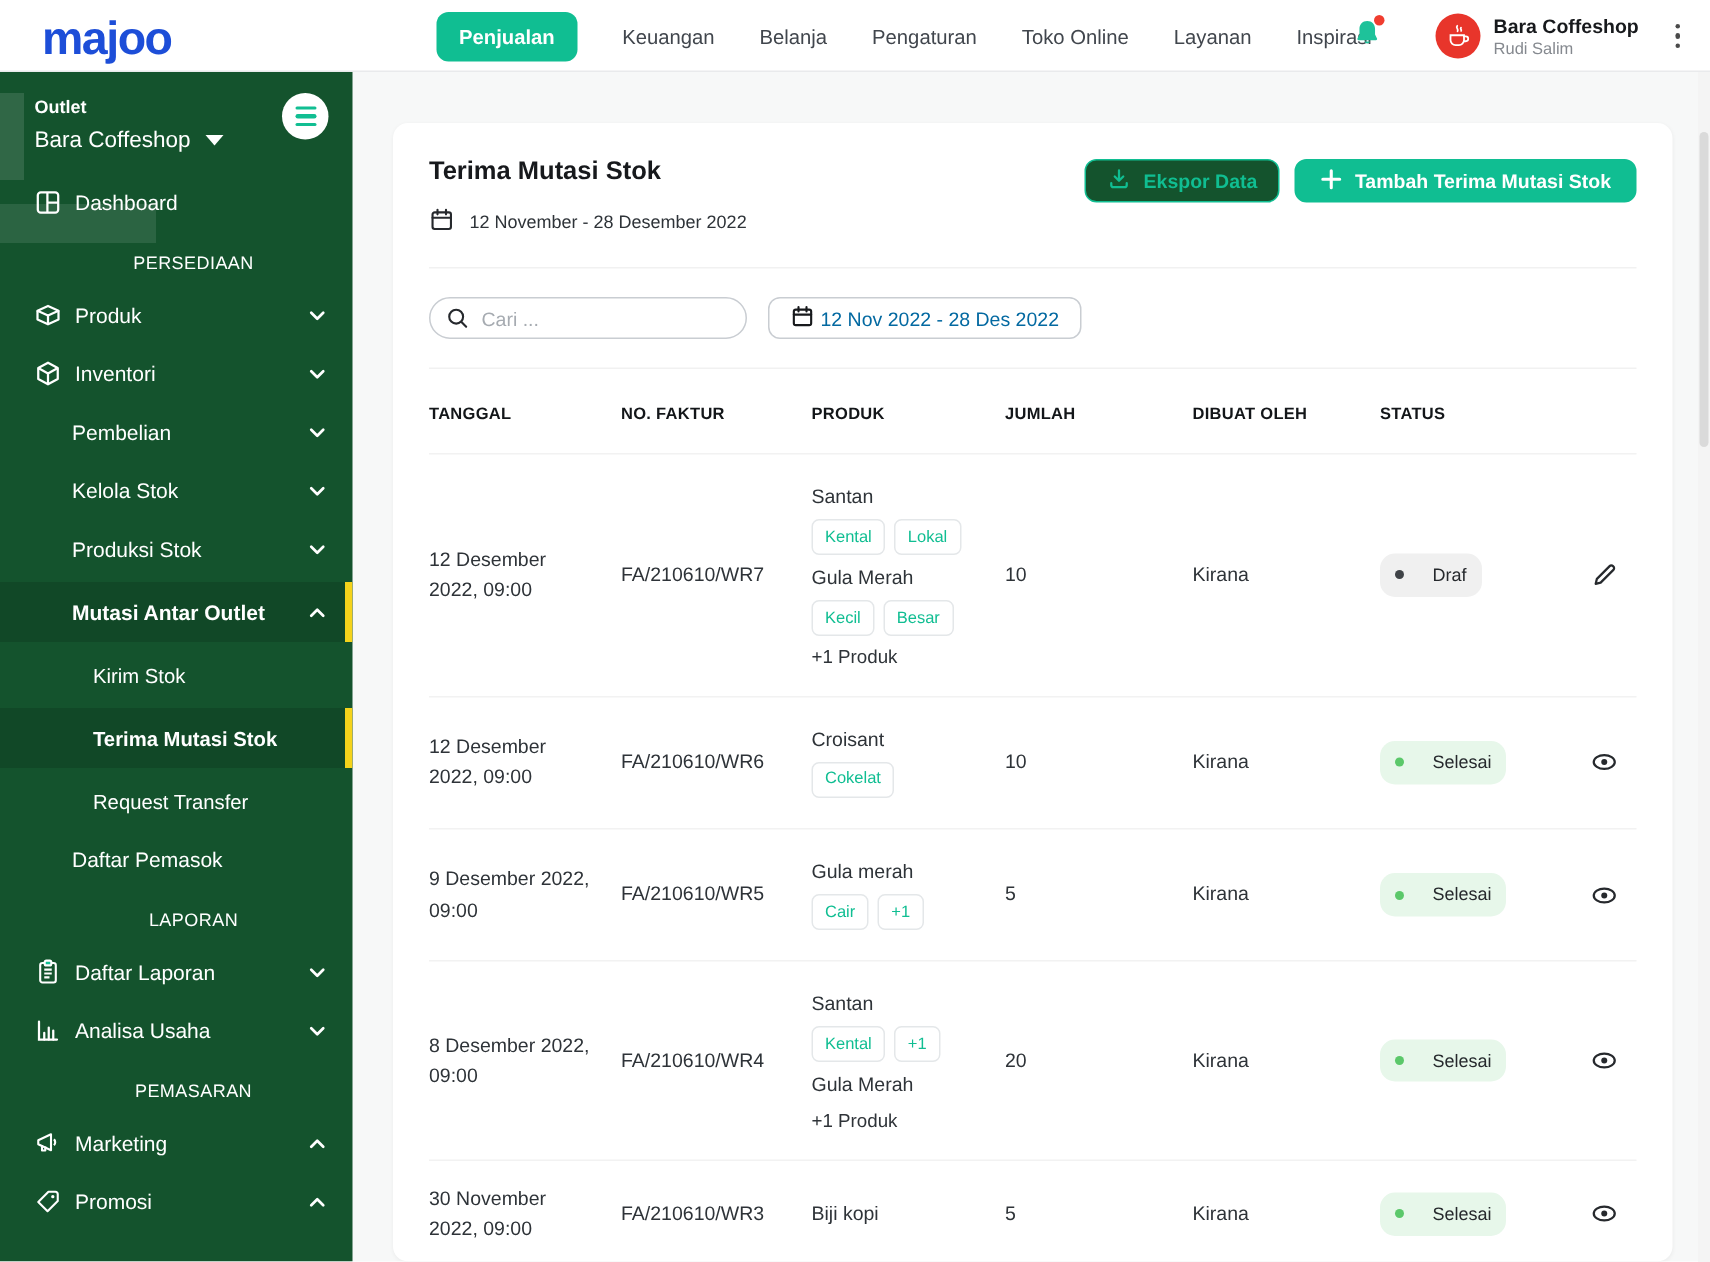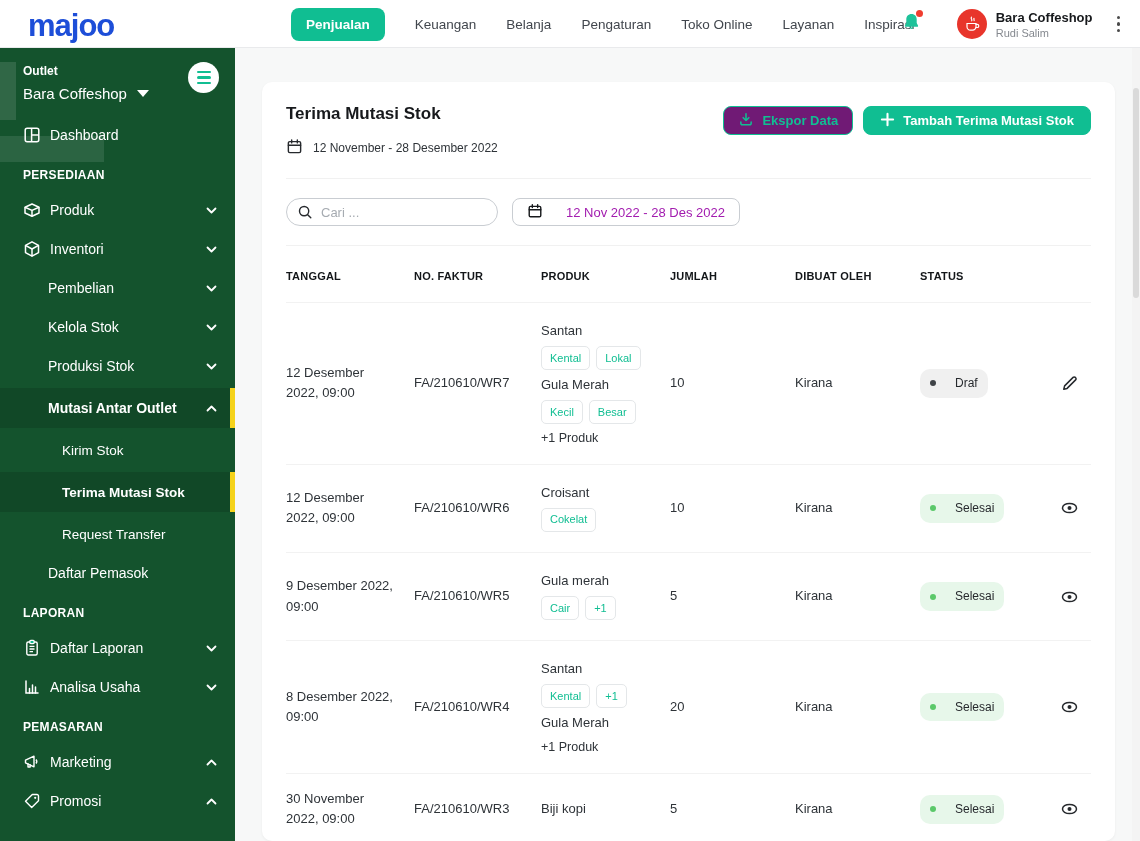--- a/index.html
+++ b/index.html
@@ -38,42 +38,42 @@
 
   .menu { margin-top:16px; }
   .s-item { height:34px; display:flex; align-items:center; padding:0 18px 0 23px; font-size:14px; margin-bottom:5px; cursor:pointer; position:relative; white-space:nowrap; }
   .s-item .icn { width:18px; display:flex; justify-content:center; margin-right:9px; }
   .s-item.lvl1 { padding-left:48px; }
   .s-item.lvl2 { padding-left:62px; font-size:13.5px; }
   .chev { margin-left:auto; display:flex; }
   .chev.up { transform:rotate(180deg); }
   .s-item.sel { background:rgba(0,0,0,0.13); font-weight:700; height:40px; }
   .s-item.sel::after { content:""; position:absolute; right:0; top:0; width:5px; height:100%; background:#F5D31B; }
-  .s-section { font-size:12px; font-weight:700; letter-spacing:.3px; padding-left:23px; margin:16px 0 11px; }
+  .s-section { font-size:12px; font-weight:400; letter-spacing:.3px; padding-left:23px; margin:16px 0 11px;text-align:center; }
 
   
   .main { flex:1; padding:34px 28px 0 27px; position:relative; }
   .card { background:#fff; border-radius:10px; box-shadow:0 1px 3px rgba(0,0,0,0.05); padding:0 24px; height:100%; }
 
   .card-head { display:flex; justify-content:space-between; align-items:flex-start; padding-top:22px; }
   .page-title { font-size:17px; font-weight:700; color:#17191C; }
   .date-range { display:flex; align-items:center; gap:10px; margin-top:14px; font-size:12px; color:#2E3338; }
   .head-actions { display:flex; gap:10px; margin-top:2px; }
   .btn { display:flex; align-items:center; gap:8px; height:29px; padding:0 14px; border-radius:8px; font-size:13px; font-weight:700; cursor:pointer; border:1.5px solid #10BE92; }
-  .btn.outline { background:#701a75; color:#10BE92;margin-left:24px; }
+  .btn.outline { background:#14532d; color:#10BE92;margin-left:24px; }
   .btn.fill { background:#10BE92; color:#fff; border-color:#10BE92; padding:0 16px;text-align:right; }
 
   .divider { border-top:1px solid #F1F1F1; margin-top:20px; }
 
   .filter-row { display:flex; align-items:center; padding:19px 0; }
   .search-wrap { position:relative; }
   .search-input { width:212px; height:28px; border:1px solid #C9CDD2; border-radius:14px; padding:0 10px 0 34px; font-size:13px; font-family:"Liberation Sans", sans-serif; color:#2E3338; outline:none; }
   .search-input::placeholder { color:#A6ABB1; }
   .search-icn { position:absolute; left:11px; top:6px; }
-  .date-filter { margin-left:14px; height:28px; border:1px solid #C9CDD2; border-radius:8px; display:flex; align-items:center; gap:23px; padding:0 14px; font-size:13px; font-weight:500; color:#a21caf; cursor:pointer; background:#fff; }
+  .date-filter { margin-left:14px; height:28px; border:1px solid #C9CDD2; border-radius:8px; display:flex; align-items:center; gap:4px; padding:0 14px; font-size:13px; font-weight:500; color:#0369a1; cursor:pointer; background:#fff; }
 
   
   .t-grid { display:grid; grid-template-columns:128px 127px 129px 125px 125px 140px 1fr; }
   .t-head { padding:24px 0 20px; }
   .t-head .hcell { font-size:11px; font-weight:700; color:#131619; letter-spacing:.2px; }
   .t-row { border-top:1px solid #F2F2F2; min-height:72px; align-items:center; padding:15px 0; }
   .cell { font-size:13px; color:#2E3338; padding-right:14px; line-height:1.55; }
   .p-name { font-size:13px; color:#2E3338; margin:3px 0; }
   .p-tags { display:flex; gap:6px; margin:5px 0; }
   .tag { font-size:11px; color:#10BE92; border:1px solid #E4E7E9; border-radius:5px; padding:2.5px 8px; background:#fff; white-space:nowrap; }

